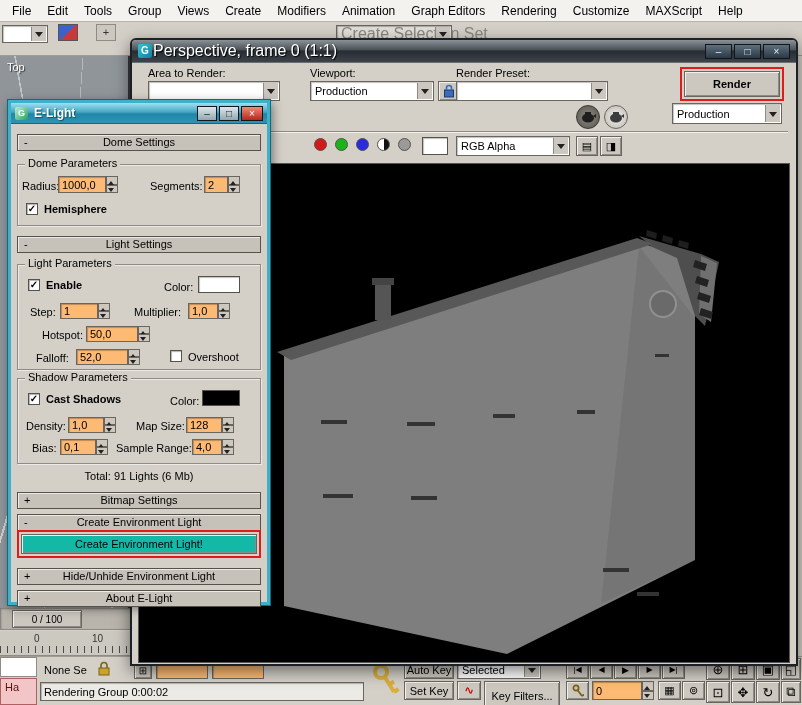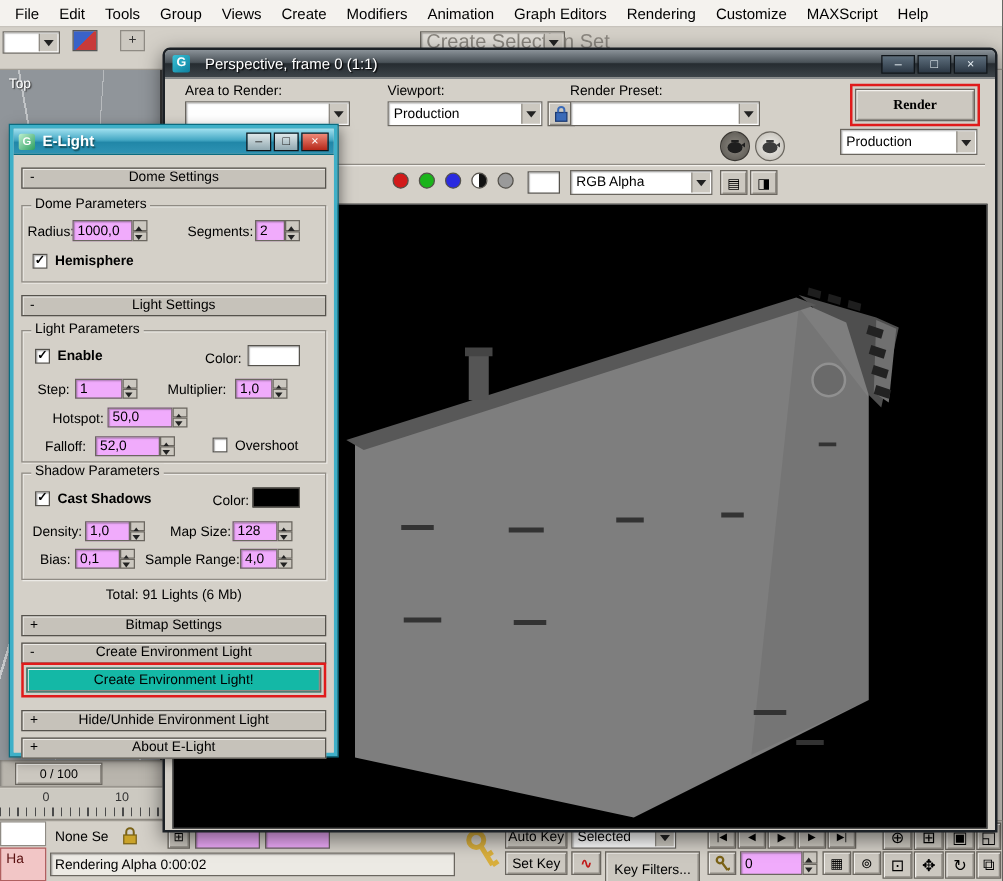--- a/index.html
+++ b/index.html
@@ -3,21 +3,21 @@
 <meta charset="utf-8">
 <style>
   * { margin:0; padding:0; box-sizing:border-box; }
   body { font-family:"Liberation Sans", sans-serif; background:#555; }
   #app { position:relative; width:802px; height:705px; background:#d4d0c8; overflow:hidden;
          font-size:11px; color:#000; font-family:"Liberation Sans", sans-serif; }
   .abs { position:absolute; }
   .btn { background:#ccc8c0; border:1px solid #6a665f;
          box-shadow: inset 1px 1px 0 #f2f0ec, inset -1px -1px 0 #8f8b84;
          display:flex; align-items:center; justify-content:center; cursor:pointer; }
-  .fld { background:#f0abfc; border:1px solid #6a665f; box-shadow: inset 1px 1px 1px rgba(0,0,0,.25);
+  .fld { background:#fdba74; border:1px solid #6a665f; box-shadow: inset 1px 1px 1px rgba(0,0,0,.25);
          display:flex; align-items:center; padding-left:3px; white-space:nowrap; overflow:hidden; }
   .combo { background:#fff; border:1px solid #6a665f; box-shadow: inset 1px 1px 1px rgba(0,0,0,.25); }
   .combo .cv { position:absolute; left:4px; top:50%; transform:translateY(-50%); white-space:nowrap; }
   .car { position:absolute; right:1px; top:1px; bottom:1px; width:15px; background:#ccc8c0;
          border-left:1px solid #8f8b84; }
   .car::after { content:""; position:absolute; left:3px; top:50%; margin-top:-2px;
          border:4px solid transparent; border-top:5px solid #222; }
   .spin { display:flex; flex-direction:column; width:12px; }
   .spin i { flex:1; background:#ccc8c0; border:1px solid #6a665f; position:relative; }
   .spin i.up::after { content:""; position:absolute; left:1px; top:1px; border:3px solid transparent; border-bottom:4px solid #222; }
@@ -123,21 +123,21 @@
 
     <span class="lbl" style="left:44px;top:7px;">None Se</span>
     <span class="abs" style="left:97px;top:4px;width:18px;height:17px;" class0="btn">
       <svg width="14" height="15" viewBox="0 0 14 15">
         <rect x="2" y="7" width="10" height="7" fill="#caa32a" stroke="#7a6216"></rect>
         <path d="M4 7 V4.5 a3 3 0 0 1 6 0 V7" fill="none" stroke="#7a6216" stroke-width="1.6"></path>
       </svg>
     </span>
 
     <span class="fld abs" style="left:40px;top:25px;width:324px;height:19px;background:#eceae4;">
-      <span>Rendering Alpha 0:00:02</span>
+      <span>Rendering Group 0:00:02</span>
     </span>
 
     <span class="btn abs" style="left:134px;top:4px;width:18px;height:18px;font-size:10px;">
       <span>⊞</span>
     </span>
     <span class="fld abs" style="left:156px;top:4px;width:52px;height:18px;"></span>
     <span class="fld abs" style="left:212px;top:4px;width:52px;height:18px;"></span>
 
     <span class="abs" style="left:372px;top:6px;width:28px;height:38px;">
       <svg width="28" height="38" viewBox="0 0 28 38">
@@ -226,21 +226,21 @@
   </div>
 
   <div class="abs" style="left:130px;top:38px;width:668px;height:628px;background:#d4d0c8;border:2px solid #1c2126;
               border-radius:6px 6px 0 0;box-shadow:0 5px 16px rgba(0,0,0,.5);z-index:5;">
 
     <div class="abs" style="left:0;top:0;right:0;height:22px;border-radius:4px 4px 0 0;
                 background:linear-gradient(#8a9298 0%,#4a5258 45%,#262c31 50%,#3d4449 100%);
                 display:flex;align-items:center;padding:0 6px;">
       <span style="width:14px;height:14px;background:linear-gradient(135deg,#39c2d7,#0d7f9e);border-radius:2px;
                    color:#fff;font-size:10px;font-weight:bold;text-align:center;line-height:14px;">G</span>
-      <span style="color:#fff;font-size:12px;margin-left:12px;text-shadow:1px 1px 1px #000;">Perspective, frame 0 (1:1)</span>
+      <span style="color:#fff;font-size:16px;margin-left:1px;text-shadow:1px 1px 1px #000;">Perspective, frame 0 (1:1)</span>
       <span style="margin-left:auto;display:flex;gap:2px;">
         <span class="wbtn">–</span>
         <span class="wbtn">□</span>
         <span class="wbtn">×</span>
       </span>
     </div>
 
     <div class="abs" style="left:0;top:22px;right:0;bottom:0;background:#d4d0c8;border-top:1px solid #6a7075;">
 
       <span class="lbl" style="left:16px;top:4px;">Area to Render:</span>
@@ -275,21 +275,21 @@
         </svg>
       </span>
       <span class="abs" style="left:472px;top:42px;width:24px;height:24px;border-radius:50%;background:radial-gradient(#f5f4f0,#b9b5ad);border:1px solid #6a665f;display:flex;align-items:center;justify-content:center;">
         <svg width="16" height="12" viewBox="0 0 16 12">
           <ellipse cx="8" cy="7" rx="6" ry="4.5" fill="#3c3c3c"></ellipse>
             <path d="M13 5 l3 -2 v4 z" fill="#3c3c3c"></path>
             <path d="M5 2 h6" stroke="#3c3c3c" stroke-width="2"></path>
         </svg>
       </span>
 
-      <span class="btn abs" style="left:552px;top:8px;width:96px;height:26px;font-weight:bold;font-family:Liberation Serif, serif;">
+      <span class="btn abs" style="left:552px;top:8px;width:96px;height:26px;font-weight:bold;">
         <span>Render</span>
       </span>
       <span class="hl" style="left:548px;top:4px;width:104px;height:34px;"></span>
 
       <span class="combo abs" style="left:540px;top:40px;width:110px;height:21px;">
         <span class="cv">Production</span>
         <span class="car"></span>
       </span>
 
       <div class="abs" style="left:8px;top:68px;width:648px;height:2px;border-top:1px solid #8f8b84;border-bottom:1px solid #f2f0ec;"></div>

